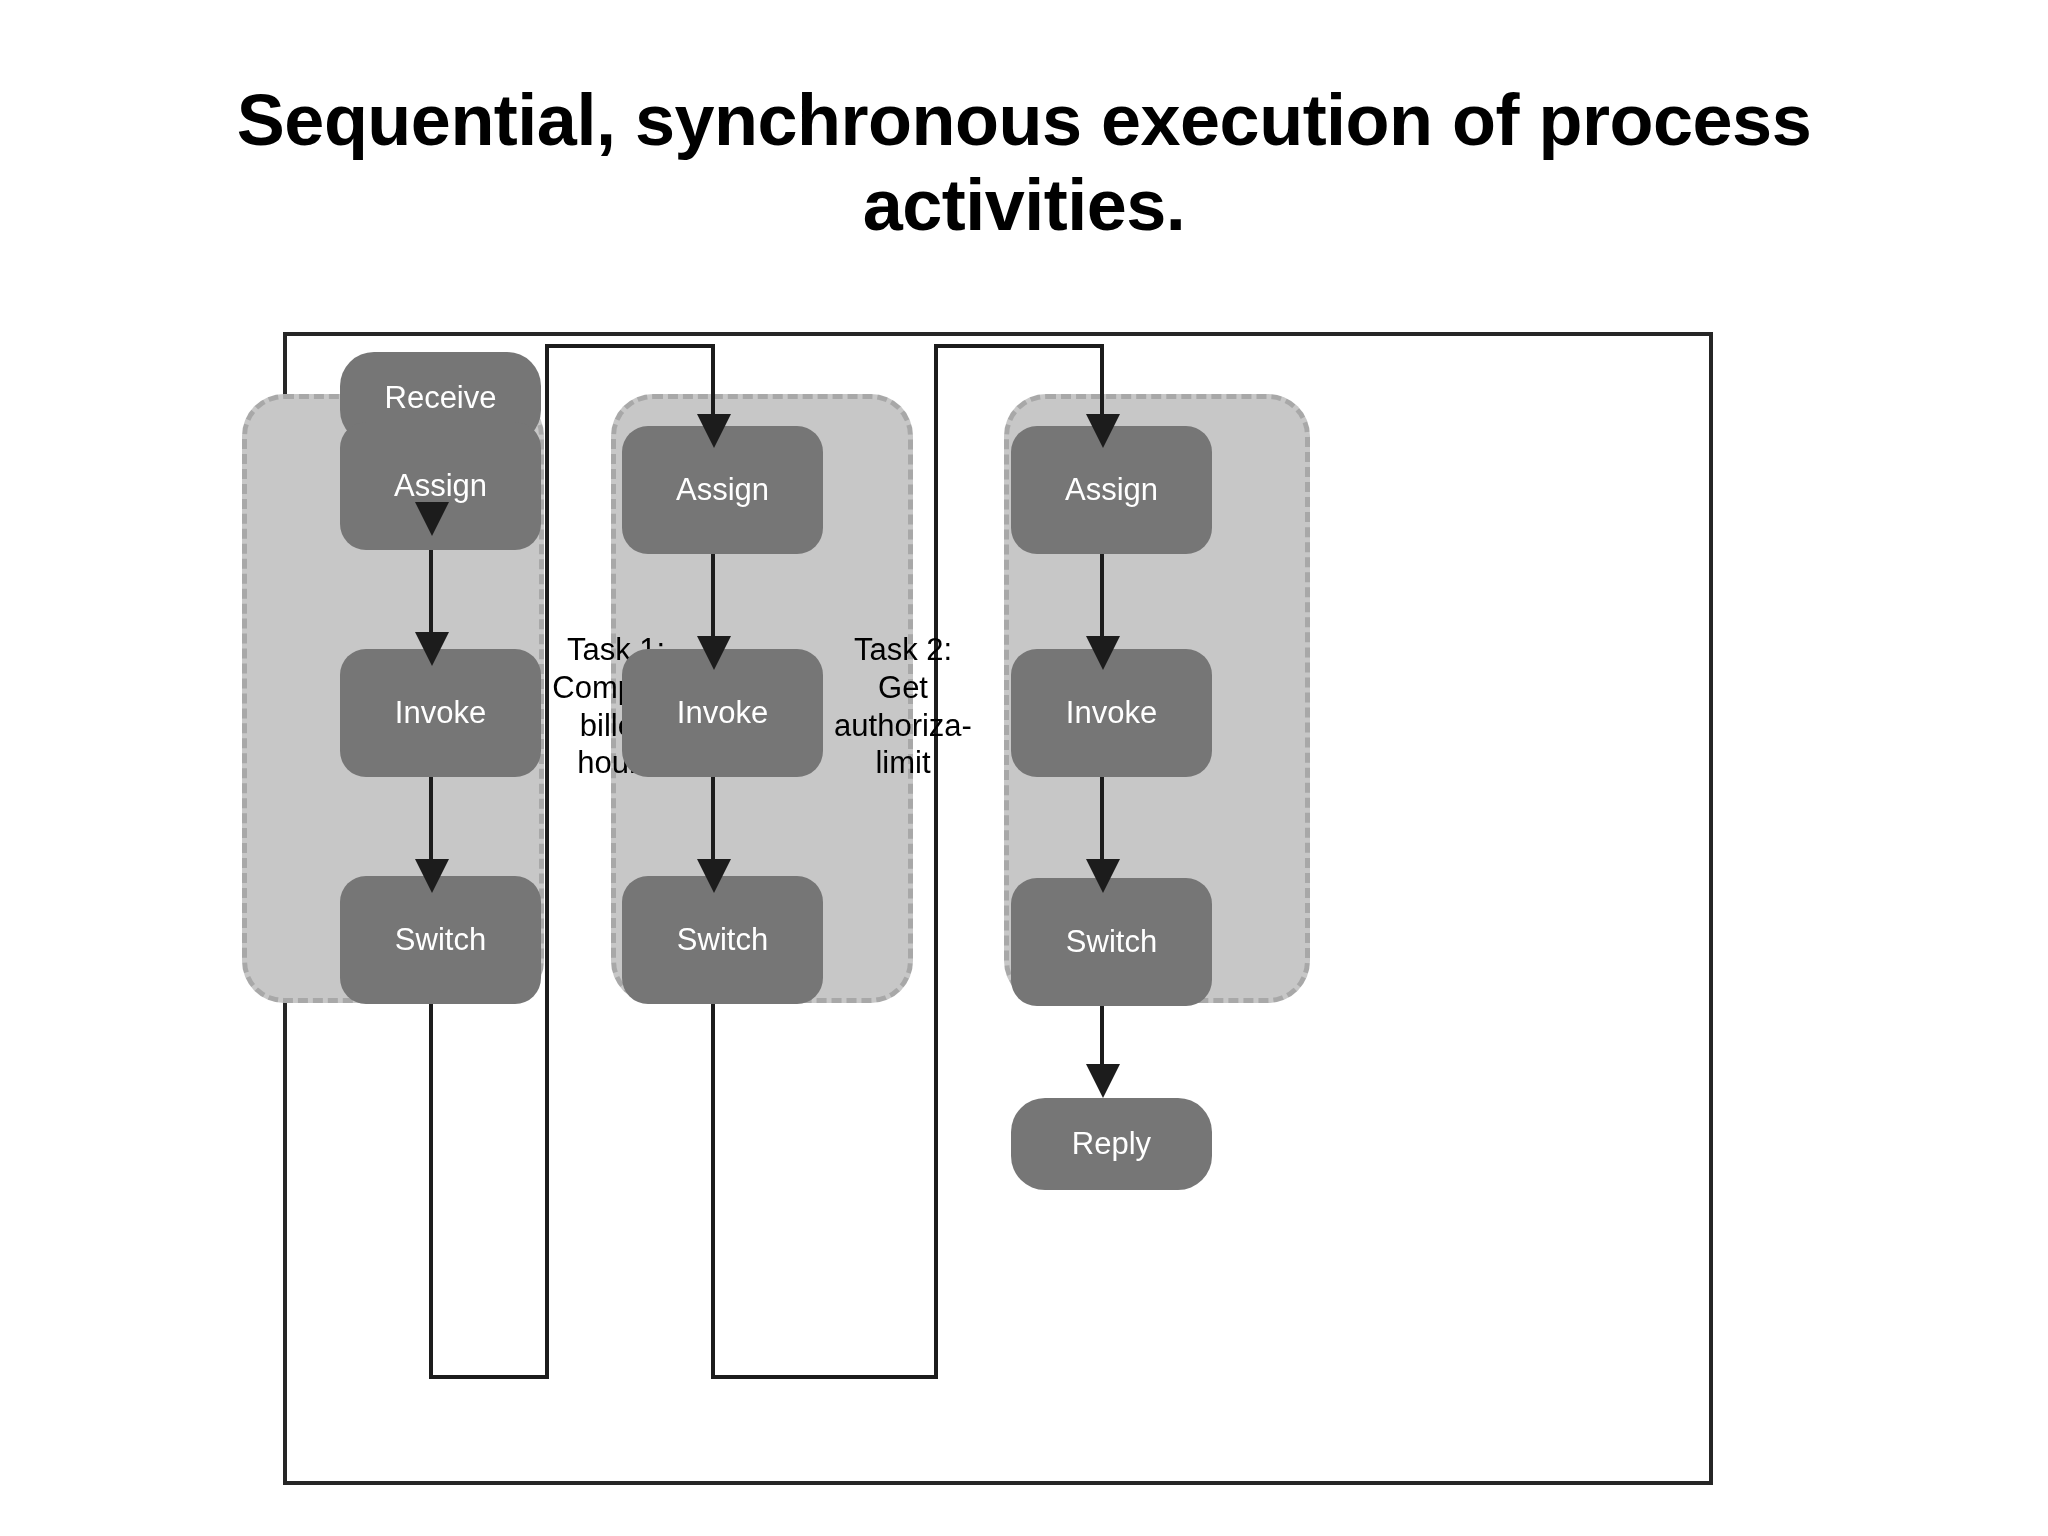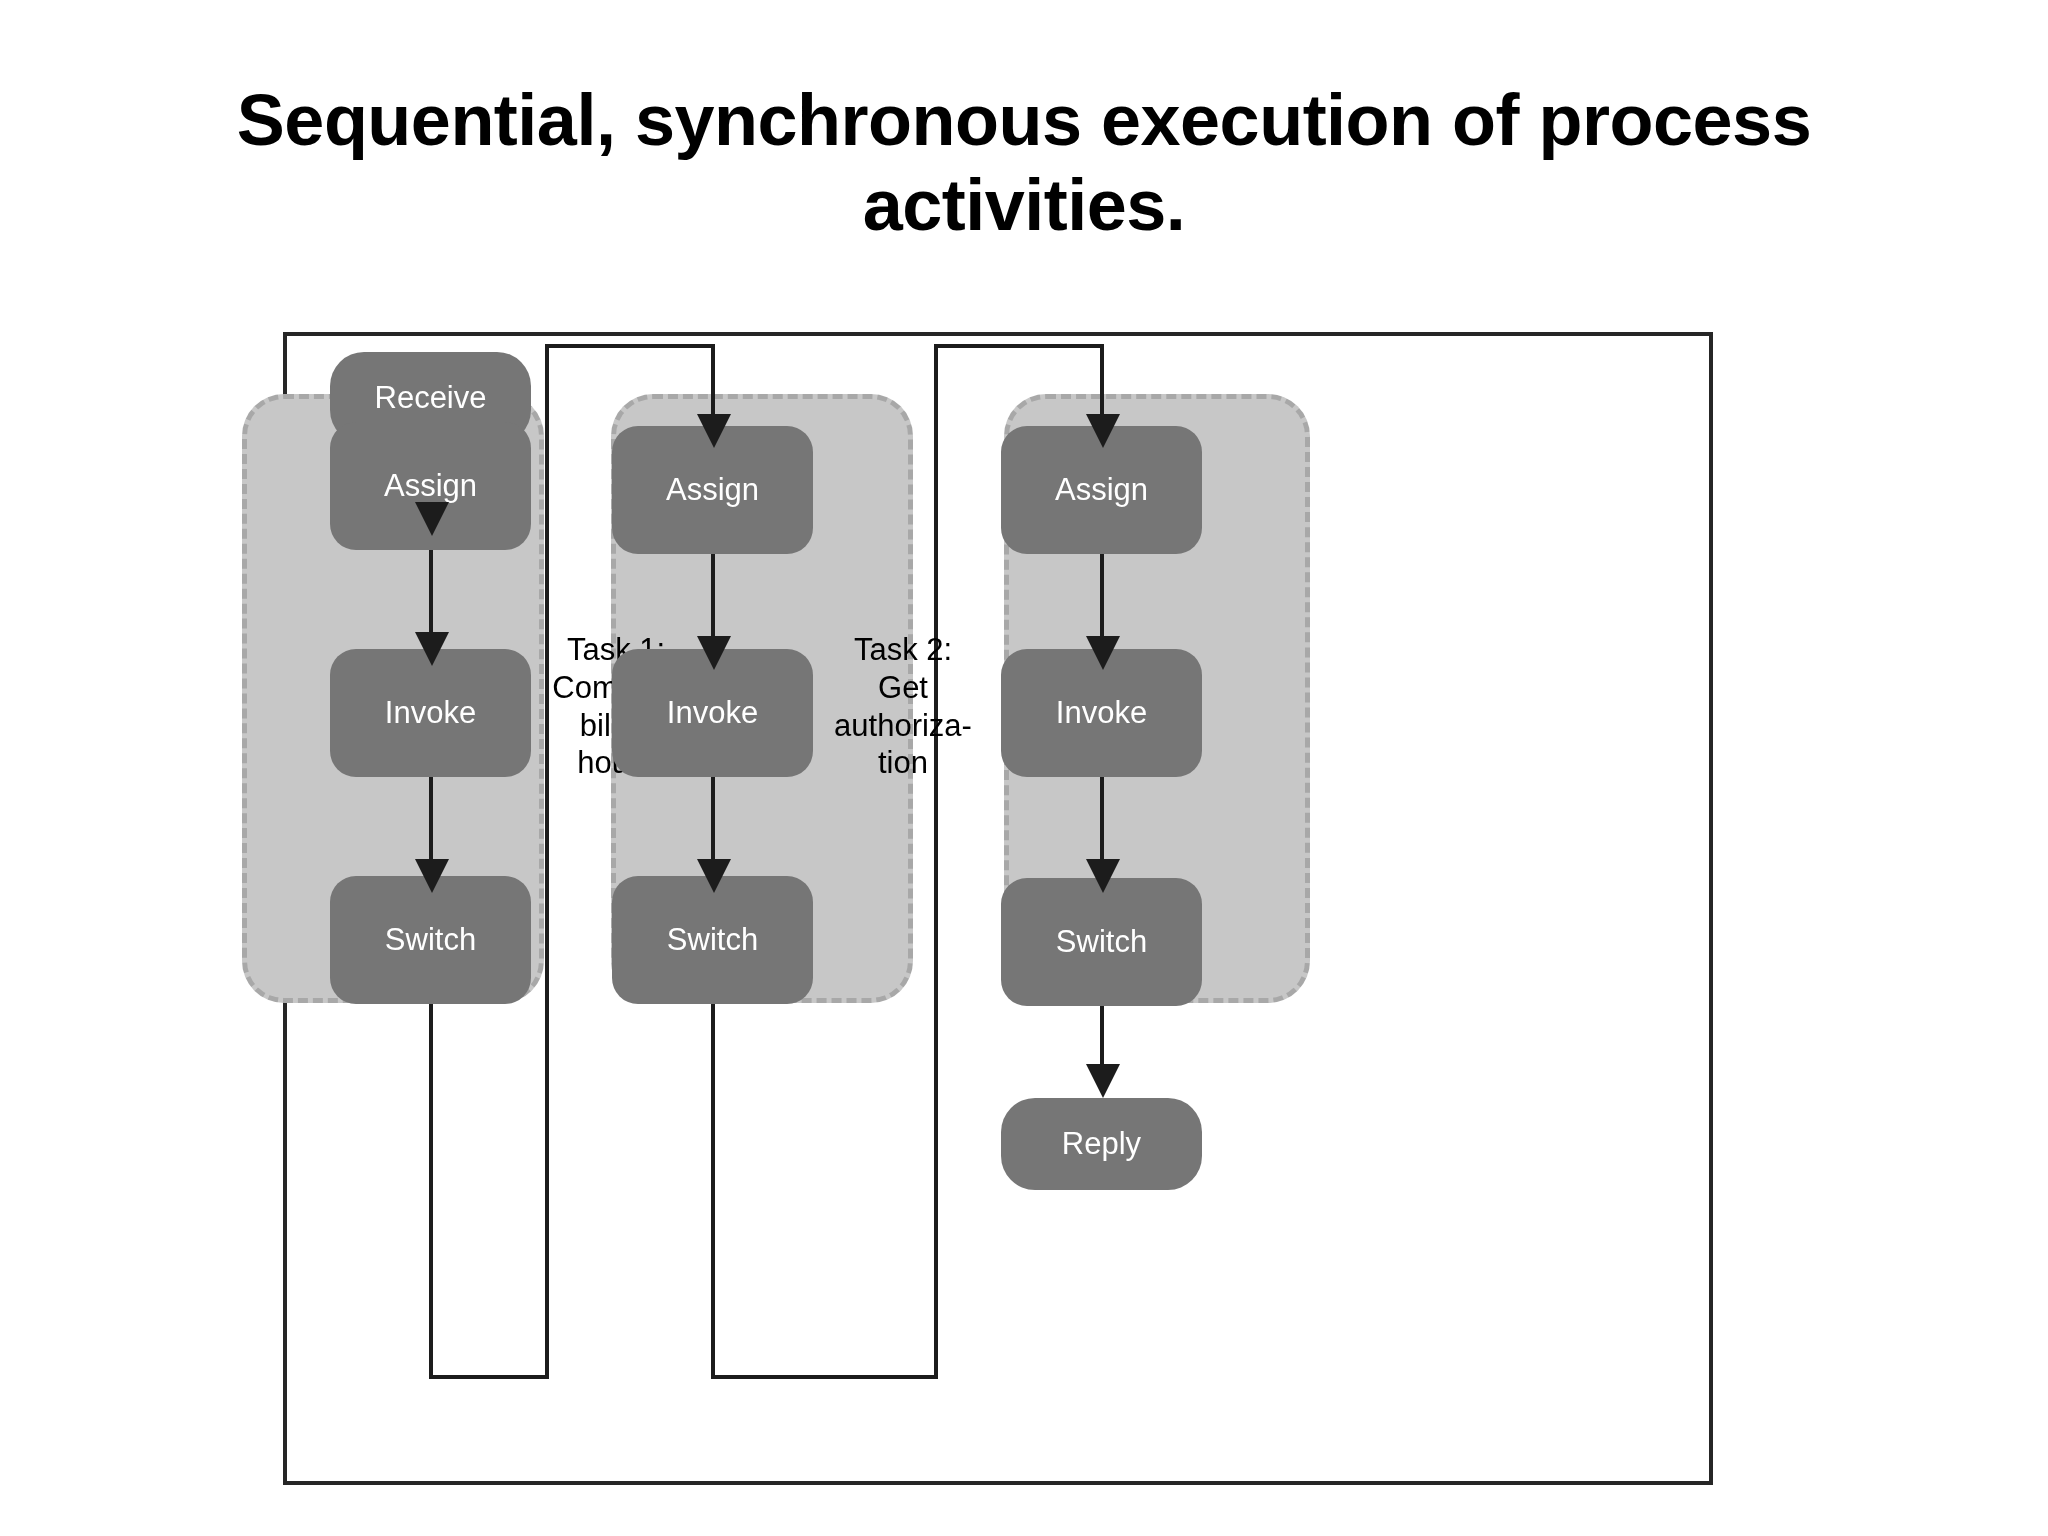--- a/index.html
+++ b/index.html
@@ -49,20 +49,21 @@
     color: #ffffff;
     border-radius: 26px;
     display: flex;
     align-items: center;
     justify-content: center;
     font-family: "Liberation Sans", sans-serif;
     font-size: 31px;
     font-weight: normal;
     box-sizing: border-box;
     z-index: 6;
+    margin-left: 10px;
   }
   .activity.pill { border-radius: 34px; }
 
   
   .task-scope {
     position: absolute;
     background: #c7c7c7;
     border: 5px dashed #a8a8a8;
     border-radius: 42px;
     box-sizing: border-box;
@@ -162,21 +163,21 @@
   <div class="vline" style="left:424px; top:441px; height:98px;"></div>
   <div class="arrowhead" style="left:410px; top:523px;"></div>
 
   <div class="activity" style="left:325px; top:540px; width:201px; height:128px;">
     <span>Switch</span>
   </div>
 
   <div class="task-label" style="left:536px; top:295px; width:160px;">Task 2:
 Get
 authoriza-
-tion</div>
+limit</div>
 
   <div class="vline" style="left:424px; top:650px; height:393px;"></div>
   <div class="hline" style="left:424px; top:1039px; width:227px;"></div>
   <div class="vline" style="left:647px; top:8px; height:1035px;"></div>
   <div class="hline" style="left:647px; top:8px; width:170px;"></div>
   <div class="vline" style="left:813px; top:8px; height:82px;"></div>
   <div class="arrowhead" style="left:799px; top:78px;"></div>
 
   <div class="activity" style="left:714px; top:90px; width:201px; height:128px;">
     <span>Assign</span>

